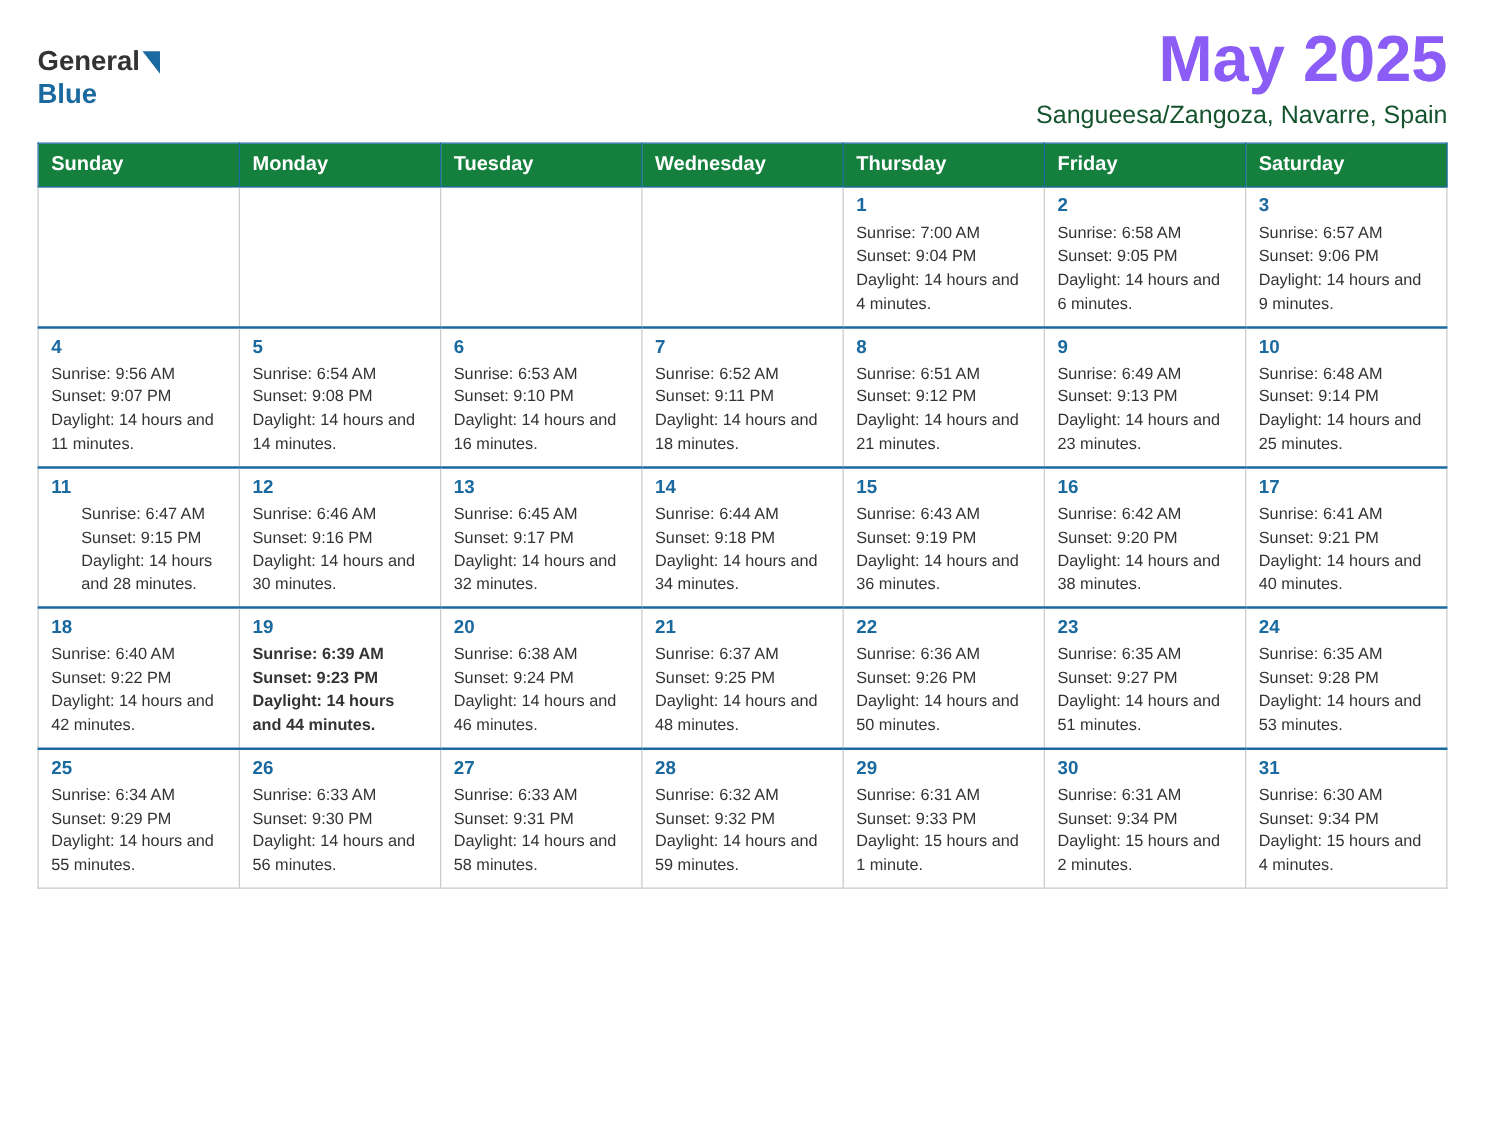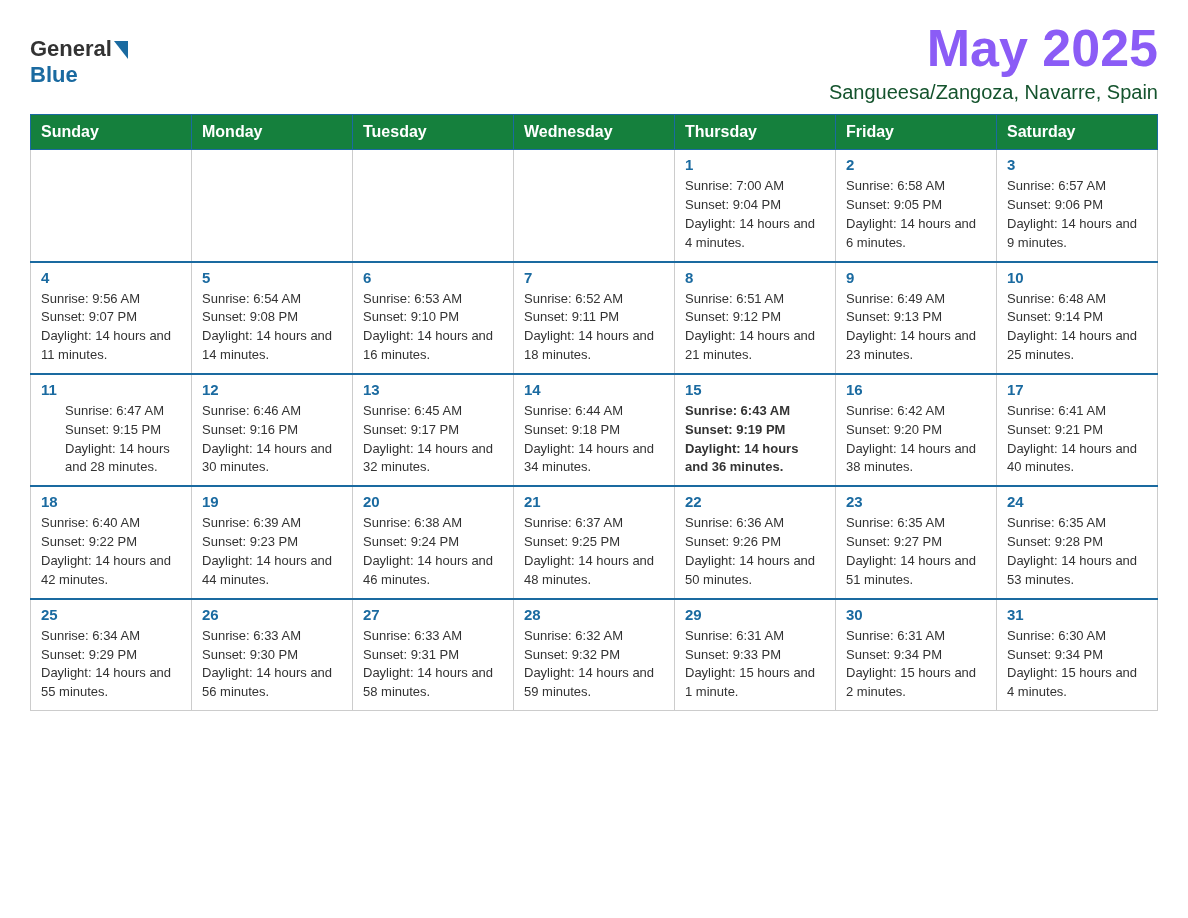--- a/index.html
+++ b/index.html
@@ -215,21 +215,21 @@
 Daylight: 14 hours and 32 minutes.</div>
         </td>
         <td>
           <div class="day-number">14</div>
           <div class="day-info" style="white-space: pre-line;">Sunrise: 6:44 AM
 Sunset: 9:18 PM
 Daylight: 14 hours and 34 minutes.</div>
         </td>
         <td>
           <div class="day-number">15</div>
-          <div class="day-info" style="white-space: pre-line; font-weight: bold;">Sunrise: 6:43 AM
+          <div class="day-info" style="white-space: pre-line;">Sunrise: 6:43 AM
 Sunset: 9:19 PM
 Daylight: 14 hours and 36 minutes.</div>
         </td>
         <td>
           <div class="day-number">16</div>
           <div class="day-info" style="white-space: pre-line;">Sunrise: 6:42 AM
 Sunset: 9:20 PM
 Daylight: 14 hours and 38 minutes.</div>
         </td>
         <td>
@@ -241,21 +241,21 @@
       </tr>
       <tr class="row-separator">
         <td>
           <div class="day-number">18</div>
           <div class="day-info" style="white-space: pre-line;">Sunrise: 6:40 AM
 Sunset: 9:22 PM
 Daylight: 14 hours and 42 minutes.</div>
         </td>
         <td>
           <div class="day-number">19</div>
-          <div class="day-info" style="white-space: pre-line;">Sunrise: 6:39 AM
+          <div class="day-info" style="white-space: pre-line; font-weight: bold;">Sunrise: 6:39 AM
 Sunset: 9:23 PM
 Daylight: 14 hours and 44 minutes.</div>
         </td>
         <td>
           <div class="day-number">20</div>
           <div class="day-info" style="white-space: pre-line;">Sunrise: 6:38 AM
 Sunset: 9:24 PM
 Daylight: 14 hours and 46 minutes.</div>
         </td>
         <td>

